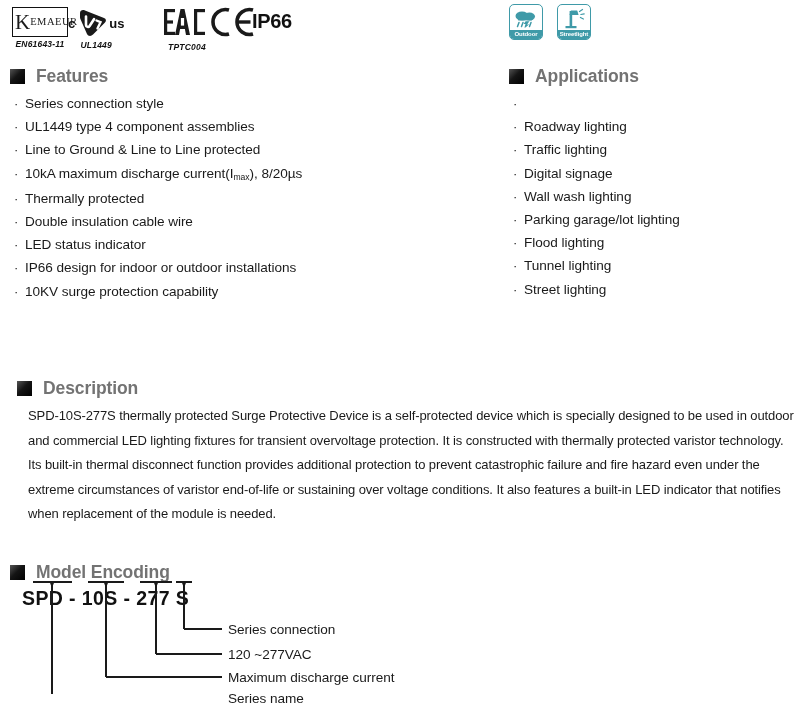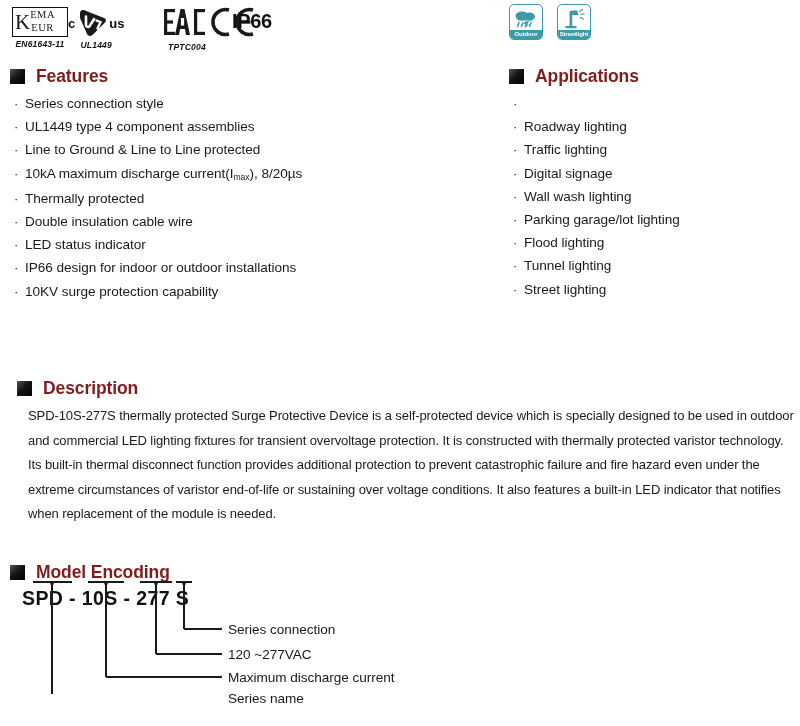--- a/index.html
+++ b/index.html
@@ -41,21 +41,21 @@
     width: 56px; height: 30px;
     display: flex; align-items: center;
     padding-left: 2px;
   }
   #kema-k {
     font-family: "Liberation Serif", serif;
     font-size: 21px; font-weight: normal;
     line-height: 1; margin-right: 0px;
   }
   #kema-right {
-    display: flex; flex-direction: column;
+    display: flex; flex-direction: row;
     justify-content: flex-end;
     font-family: "Liberation Serif", serif;
     font-size: 10.5px; line-height: 1.22;
     letter-spacing: .5px;
   }
 
   
   #ul-wrap { display: flex; align-items: center; height: 30px; }
   .ul-side {
     font-family: "Liberation Sans", sans-serif;
@@ -114,21 +114,21 @@
   .head-square {
     width: 15px; height: 15px;
     background: linear-gradient(135deg, #555 0%, #151515 45%, #000 100%);
     margin-right: 11px;
     flex: none;
   }
   .head-text {
     font-size: 17.5px;
     font-weight: bold;
     letter-spacing: -.1px;
-    color: #7f1d1d;
+    color: #737373;
   }
 
   
   .bullet-list { position: absolute; }
   .bullet-item {
     display: flex;
     align-items: flex-start;
     font-size: 13.6px;
     line-height: 23.2px;
     color: #1a1a1a;
@@ -236,21 +236,21 @@
   </div>
 
   <div class="cert-mark" style="left:207px; top:6px;">
     <svg id="ce-glyph" width="52" height="32" viewBox="0 0 52 32">
       <path d="M22 4 A12.5 12.5 0 1 0 22 28" stroke="#1a1a1a" stroke-width="3.6" fill="none"></path>
       <path d="M46 4 A12.5 12.5 0 1 0 46 28" stroke="#1a1a1a" stroke-width="3.6" fill="none"></path>
       <rect x="31" y="14.3" width="12.5" height="3.4" fill="#1a1a1a"></rect>
     </svg>
   </div>
 
-  <div class="cert-mark" style="left:232px; top:6px;">
+  <div class="cert-mark" style="left:252px; top:6px;">
     <div id="ip66-text">IP66</div>
   </div>
 
   <div class="app-icon" style="left:509px; top:4px;">
     <div class="glyph">
       <svg width="26" height="20" viewBox="0 0 26 20">
         <g fill="#3f9aa8">
           <ellipse cx="9" cy="8" rx="6.5" ry="4.6"></ellipse>
           <ellipse cx="16.5" cy="8.5" rx="5.5" ry="4"></ellipse>
           <rect x="5" y="8" width="14" height="4.4"></rect>

